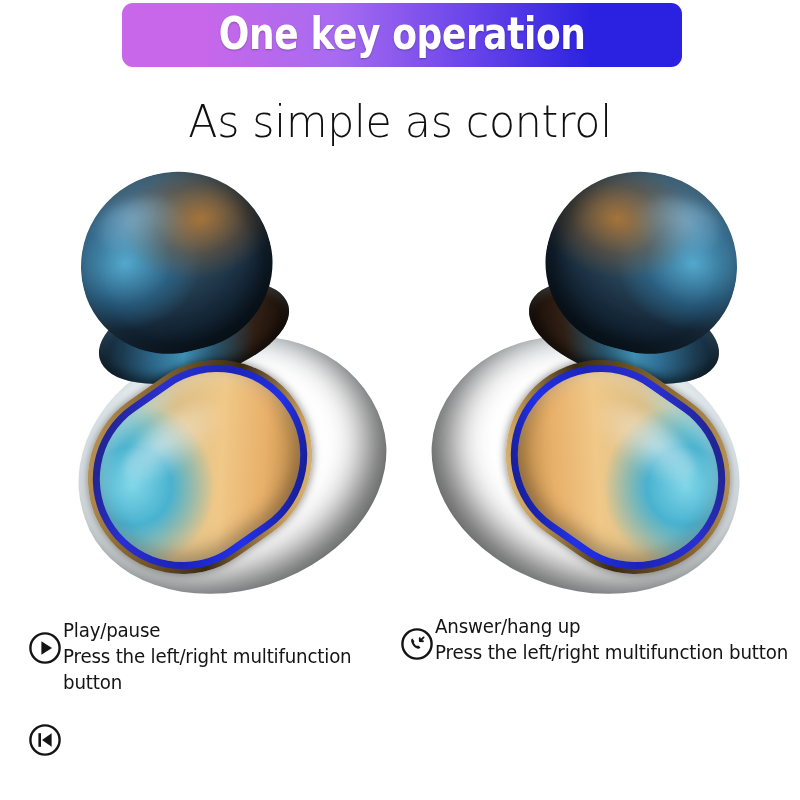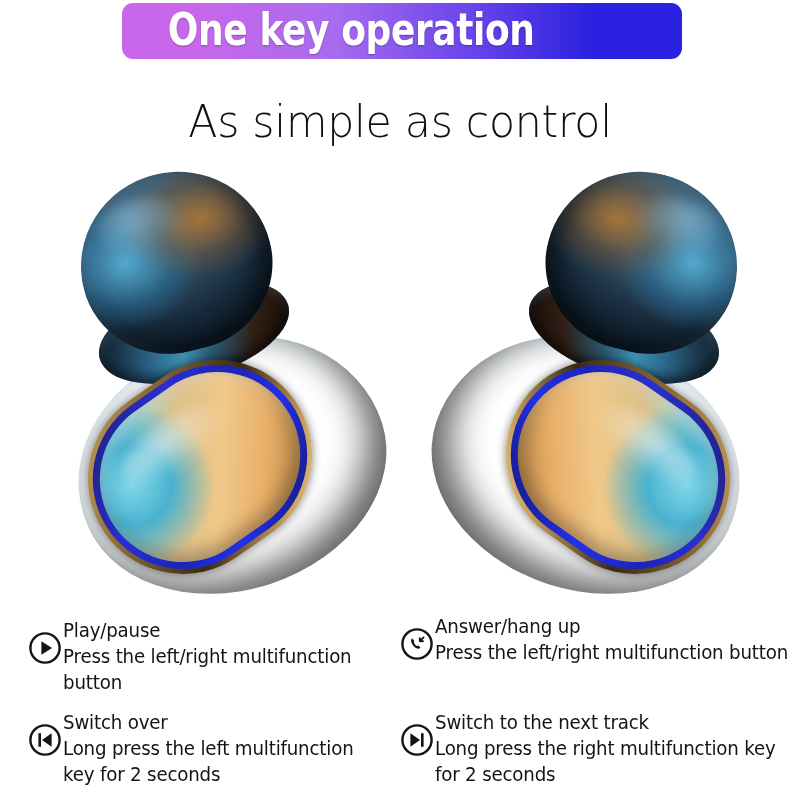--- a/index.html
+++ b/index.html
@@ -15,23 +15,23 @@
   #page {
     position:relative;
     width:800px; height:800px;
     background:#ffffff;
   }
 
   
   .banner {
     position:absolute;
     left:122px; top:3px;
-    width:560px; height:56px;
+    width:560px; height:64px;
     border-radius:11px;
-    display:flex; align-items:center; 
+    display:flex; align-items:center; justify-content:center;
     overflow:hidden;
   }
   .banner-title {
     font-family:"DejaVu Sans", sans-serif;
     font-weight:bold;
     font-size:45px;
     line-height:1;
     color:#ffffff;
     letter-spacing:-0.5px;
     transform:scaleX(0.80);
@@ -292,35 +292,18 @@
     </div>
 
     <div class="feature f2">
       <span class="feature-icon">
         <svg viewBox="0 0 34 34" xmlns="http://www.w3.org/2000/svg">
           <circle cx="17" cy="17" r="14.6" fill="none" stroke="#141414" stroke-width="2.4"></circle>
           <rect x="10.4" y="10.2" width="2.6" height="13.6" fill="#141414"></rect>
           <path d="M23.6 10.2 L14.0 17.0 L23.6 23.8 Z" fill="#141414"></path>
         </svg>
       </span>
-      <span class="feature-text">
-        <span class="feature-title">Switch over</span>
-        <span class="feature-desc">Long press the left multifunction key for 2 seconds</span>
-      </span>
-    </div>
-
-    <div class="feature f3">
-      <span class="feature-icon">
-        <svg viewBox="0 0 34 34" xmlns="http://www.w3.org/2000/svg">
-          <circle cx="17" cy="17" r="14.6" fill="none" stroke="#141414" stroke-width="2.4"></circle>
-          <path d="M10.4 10.2 L20.0 17.0 L10.4 23.8 Z" fill="#141414"></path>
-          <rect x="21.0" y="10.2" width="2.6" height="13.6" fill="#141414"></rect>
-        </svg>
-      </span>
-      <span class="feature-text">
-        <span class="feature-title">Switch to the next track</span>
-        <span class="feature-desc">Long press the right multifunction key for 2 seconds</span>
-      </span>
-    </div>
+    </div>
+
 
   </div>
 
 </div>
 
 </body></html>

